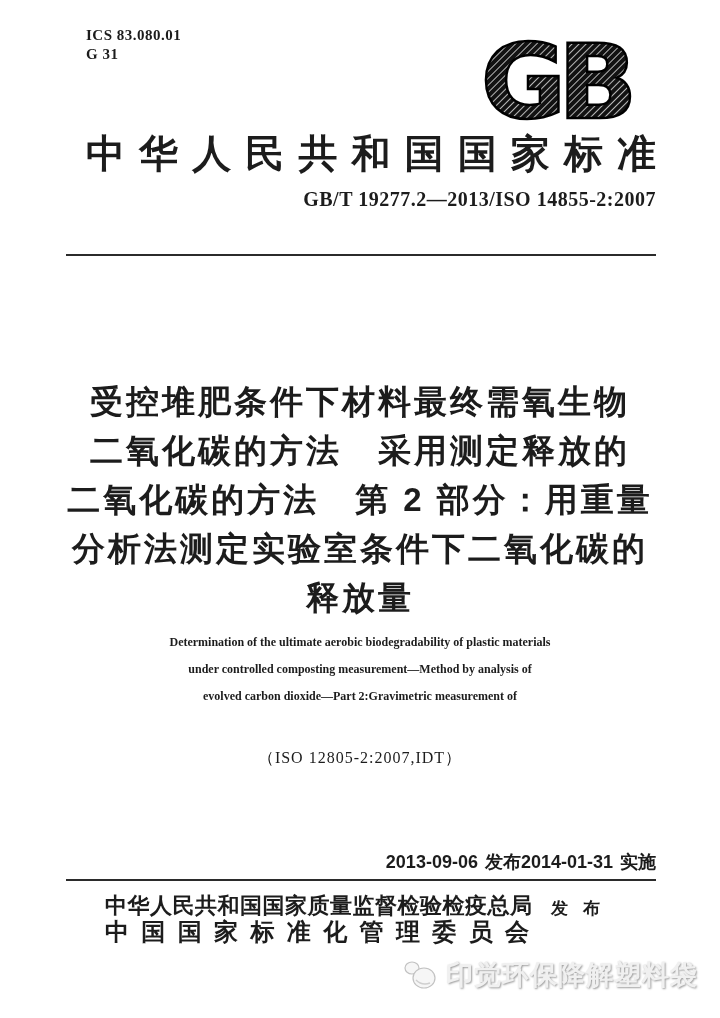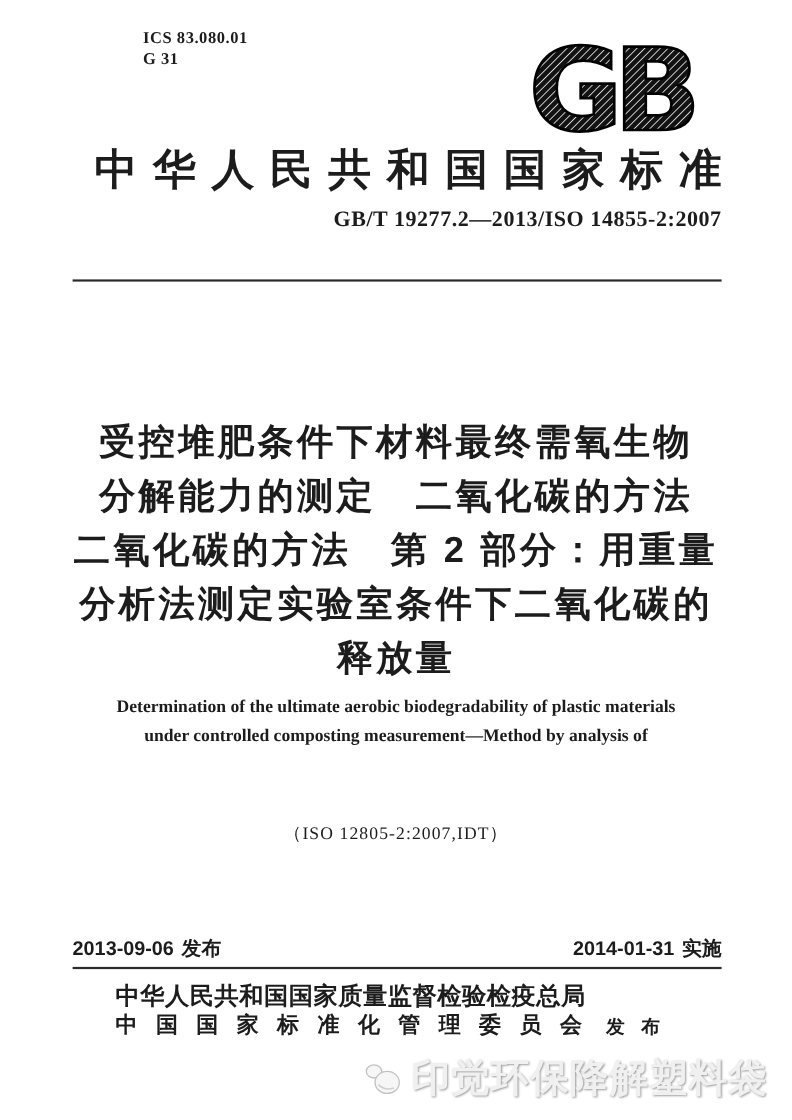--- a/index.html
+++ b/index.html
@@ -11,21 +11,20 @@
     color:#1c1c1c;
     overflow:hidden;
     font-family:"Liberation Serif", serif;
   }
   
   .ics{
     position:absolute;left:86px;top:26px;
     font-family:"Liberation Serif", serif;
     font-weight:bold;font-size:15px;line-height:19px;
     letter-spacing:.5px;
-    margin-left:44px;
   }
   
   .gb-logo{position:absolute;top:32px;right:66px;width:198px;height:100px;}
   
   .nat-title{
     position:absolute;left:86px;right:64px;top:133px;
     font-family:Liberation Mono, monospace;
     font-weight:bold;font-size:39px;line-height:1.25;
     text-align:justify;text-align-last:justify;
     white-space:nowrap;
@@ -44,52 +43,52 @@
     text-align:center;
     font-family:"Liberation Sans", sans-serif;
     font-weight:bold;font-size:33px;line-height:49px;
     letter-spacing:3px;
   }
   
   .en-title{
     position:absolute;left:38px;right:38px;top:629px;
     text-align:center;
     font-family:"Liberation Serif", serif;
-    font-weight:bold;font-size:16px;line-height:27px;
+    font-weight:bold;font-size:12px;line-height:27px;
   }
   .iso-ref{
     position:absolute;left:0;right:0;top:748px;
     text-align:center;
     font-family:"Liberation Serif", serif;
     font-size:16px;letter-spacing:1px;
   }
   
   .dates{
     position:absolute;left:66px;right:64px;top:850px;
-    display:flex;justify-content:space-between;
+    display:flex;justify-content:flex-end;
     font-family:"Liberation Sans", sans-serif;
     font-weight:bold;font-size:18px;
   }
   .dates .lbl{margin-left:7px;}
   
   .issuer-wrap{
     position:absolute;left:0;right:0;top:893px;
-    display:flex;justify-content:center;align-items:flex-end;gap:22px;
+    display:flex;justify-content:center;align-items:flex-start;gap:22px;
     font-family:"Liberation Serif", serif;font-weight:bold;
   }
   .issuer-lines{width:424px;}
   .issuer-line1{font-size:22px;line-height:26px;white-space:nowrap;letter-spacing:.5px;}
-  .issuer-line2{font-size:20px;line-height:26px;text-align:justify;text-align-last:justify;}
+  .issuer-line2{font-size:24px;line-height:26px;text-align:justify;text-align-last:justify;}
   .publish-label{font-size:17px;letter-spacing:15px;margin-top:4px;}
   
   .watermark{
     position:absolute;top:957px;right:22px;
     display:flex;align-items:center;gap:6px;
     font-family:"Liberation Sans", sans-serif;
-    font-weight:bold;font-size:35px;letter-spacing:1px;
+    font-weight:bold;font-size:27px;letter-spacing:1px;
     color:#f0f0f0;
     text-shadow:1px 1px 2px #9c9c9c, -1px -1px 1px #ffffff;
   }
   .wm-icon{display:inline-block;width:38px;height:34px;}
 </style>
 </head>
 <body>
 
 <div class="page">
 
@@ -111,29 +110,30 @@
   </div>
 
   <div class="nat-title">中华人民共和国国家标准</div>
 
   <div class="std-number">GB/T 19277.2—2013/ISO 14855-2:2007</div>
 
   <div class="rule rule1"></div>
 
   <div class="zh-title">
     <div>受控堆肥条件下材料最终需氧生物</div>
-    <div>分解能力的测定　二氧化碳的方法</div>
+    <div>二氧化碳的方法　采用测定释放的</div>
     <div>二氧化碳的方法　第 2 部分：用重量</div>
     <div>分析法测定实验室条件下二氧化碳的</div>
     <div>释放量</div>
   </div>
 
   <div class="en-title">
     <div>Determination of the ultimate aerobic biodegradability of plastic materials</div>
     <div>under controlled composting measurement—Method by analysis of</div>
+    <div>evolved carbon dioxide—Part 2:Gravimetric measurement of</div>
   </div>
 
   <div class="iso-ref">（ISO 12805-2:2007,IDT）</div>
 
   <div class="dates">
     <div>
       <span>2013-09-06</span><span class="lbl">发布</span>
     </div>
     <div>
       <span>2014-01-31</span><span class="lbl">实施</span>

